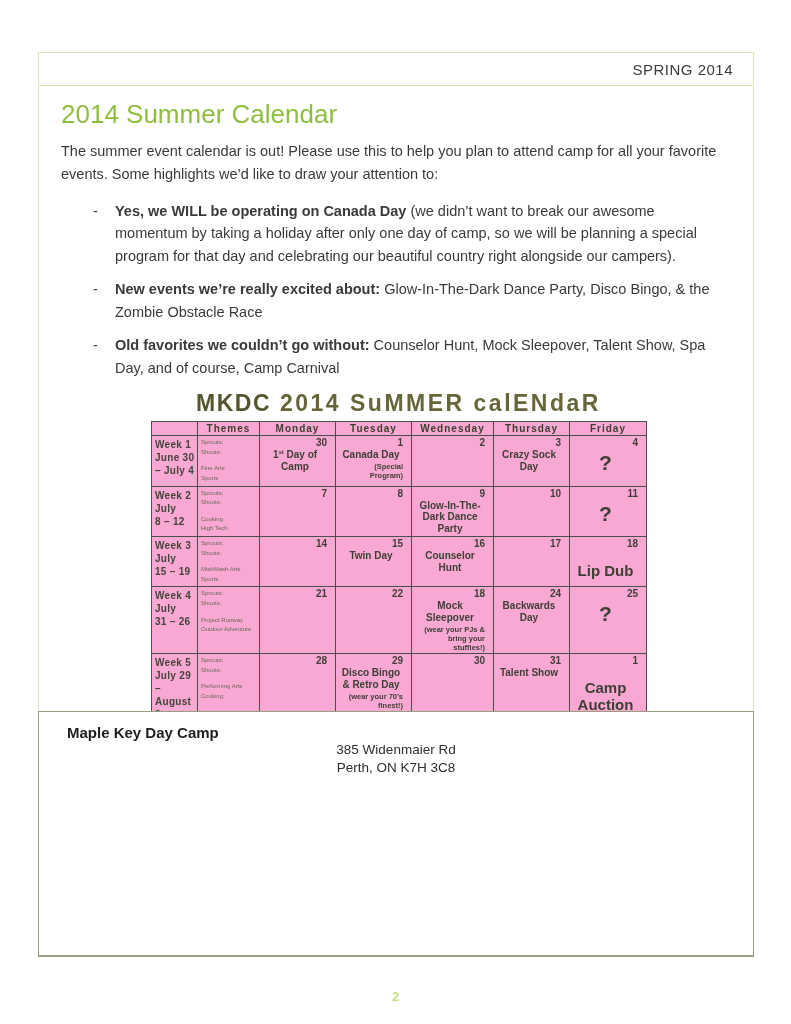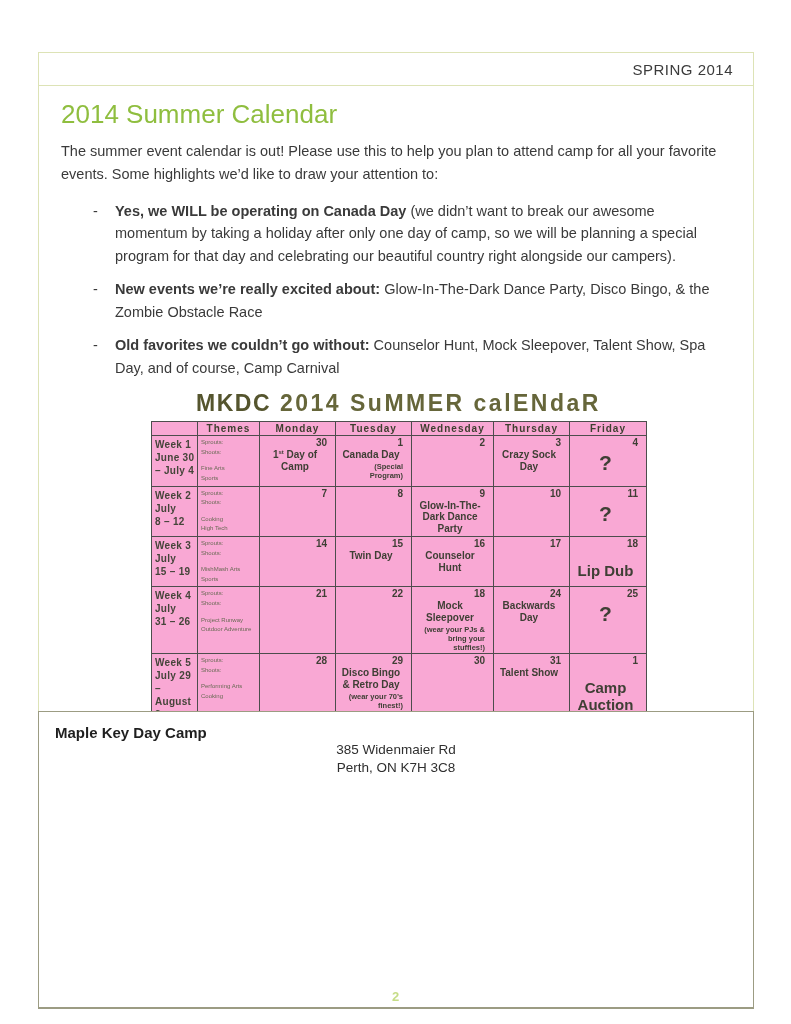--- a/index.html
+++ b/index.html
@@ -116,25 +116,25 @@
     font-size: 7.5px; font-weight: 700;
     color: #3f3f35; line-height: 1.2; margin-top: 1px;
   }
   .note.regular { font-size: 9.5px; font-weight: 400; line-height: 1.2; }
   sup { font-size: 0.6em; }
 
   
   .footer-box {
     position: absolute;
     left: 38px; top: 711px;
-    width: 716px; height: 298px;
+    width: 716px; height: 246px;
     border: 1px solid #9c9c83;
     border-bottom-width: 2px;
     background: #ffffff;
-    padding: 12px 16px;
+    padding: 12px 28px;
   }
   .footer-name { font-size: 15px; font-weight: 700; color: #1f1f1f; }
   .footer-line { font-size: 13.5px; line-height: 1.35; color: #2f2f2f; text-align: center; }
 
   .page-number {
     position: absolute;
     left: 0; top: 989px; width: 791px;
     text-align: center;
     font-size: 13px; font-weight: 700;
     color: #c6dd87;

